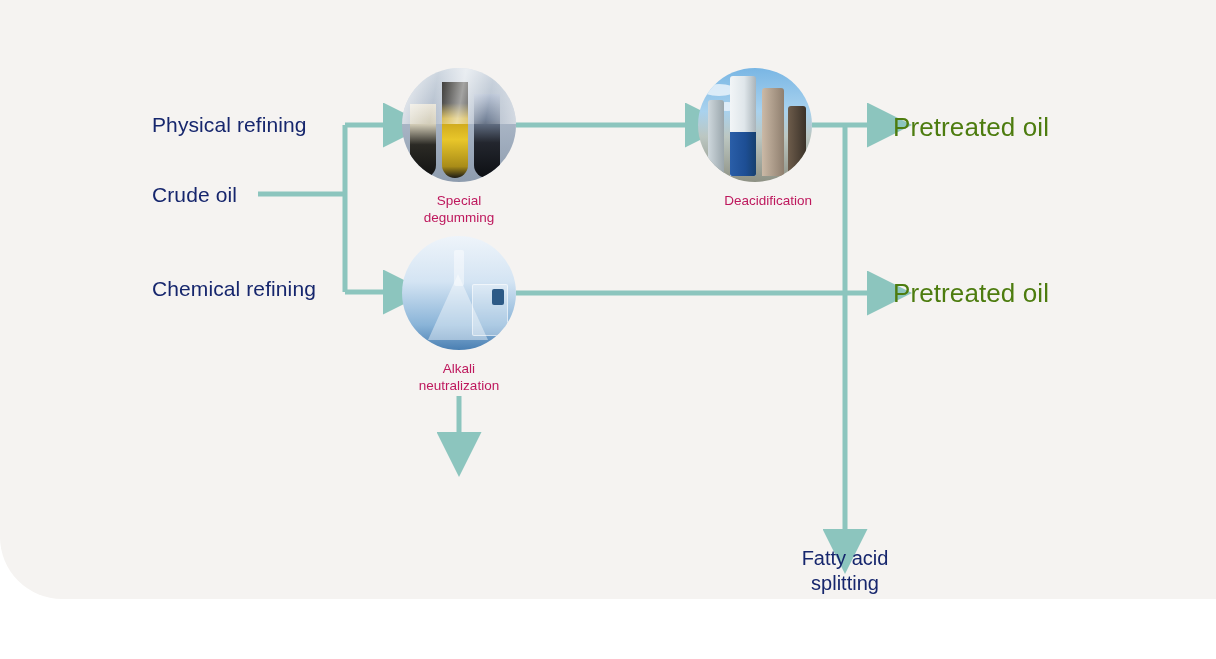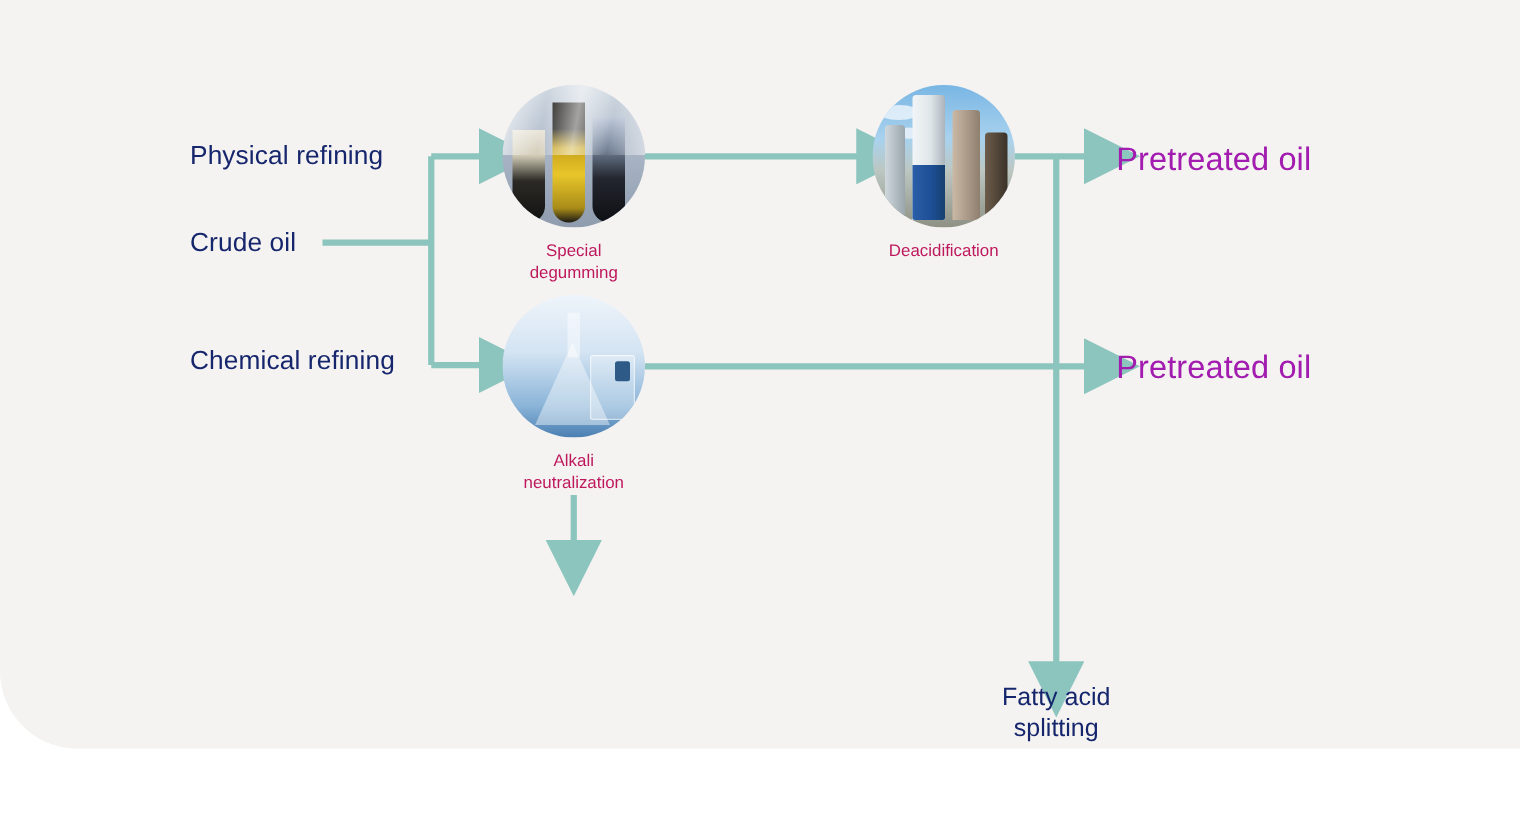--- a/index.html
+++ b/index.html
@@ -46,21 +46,21 @@
     position: absolute;
     font-size: 21px;
     color: #16266d;
     font-family: "Liberation Sans", sans-serif;
     white-space: nowrap;
     letter-spacing: 0.1px;
   }
   .outlabel {
     position: absolute;
     font-size: 26px;
-    color: #a21caf;
+    color: #4d7c0f;
     font-family: "Liberation Sans", sans-serif;
     white-space: nowrap;
     letter-spacing: 0.1px;
   }
   .endlabel {
     position: absolute;
     font-size: 20px;
     line-height: 25px;
     color: #16266d;
     font-family: "Liberation Sans", sans-serif;
@@ -182,21 +182,21 @@
         <div class="tube t1"></div>
         <div class="tube t2"></div>
         <div class="tube t3"></div>
         <div class="tubeglass"></div>
       </div>
     </div>
     <div class="caption">Special
 degumming</div>
   </div>
 
-  <div class="node" style="left:698px; top:68px; width:114px;">
+  <div class="node" style="left:698px; top:68px; width:114px;text-align:right;">
     <div class="circle">
       <div class="img-deacid">
         <div class="cloud" style="left:4px;  top:16px; width:34px; height:12px;"></div>
         <div class="cloud" style="left:16px; top:34px; width:26px; height:9px;"></div>
         <div class="tower a"></div>
         <div class="tower b"></div>
         <div class="tower c"></div>
         <div class="tower d"></div>
       </div>
     </div>

